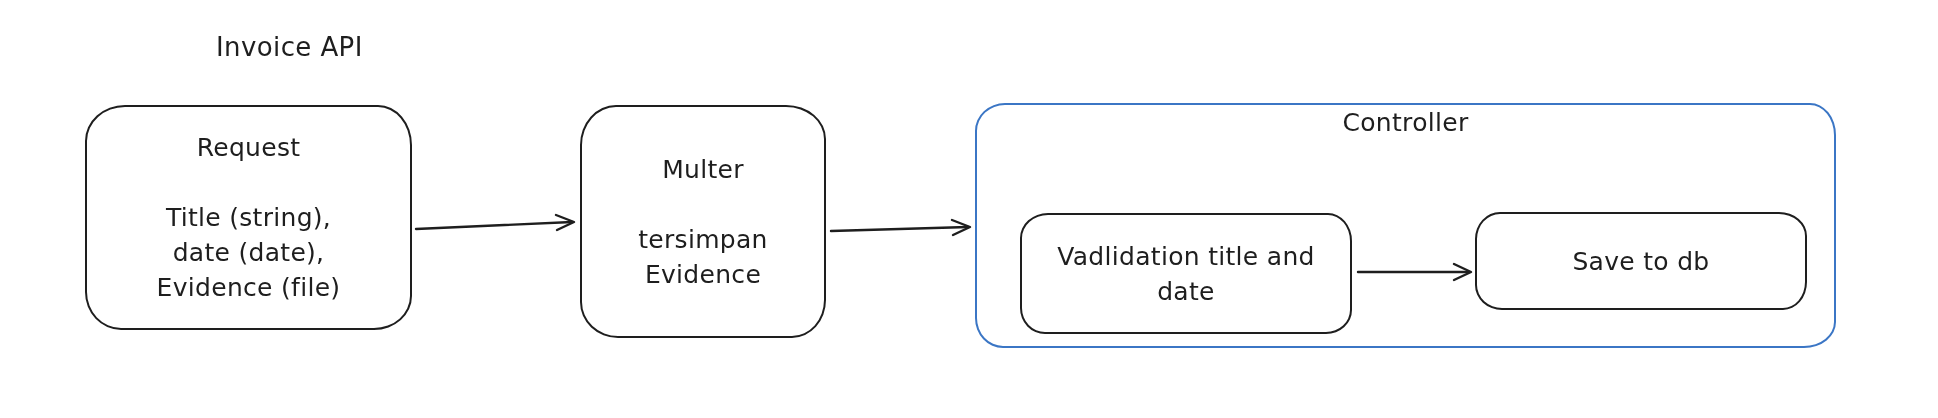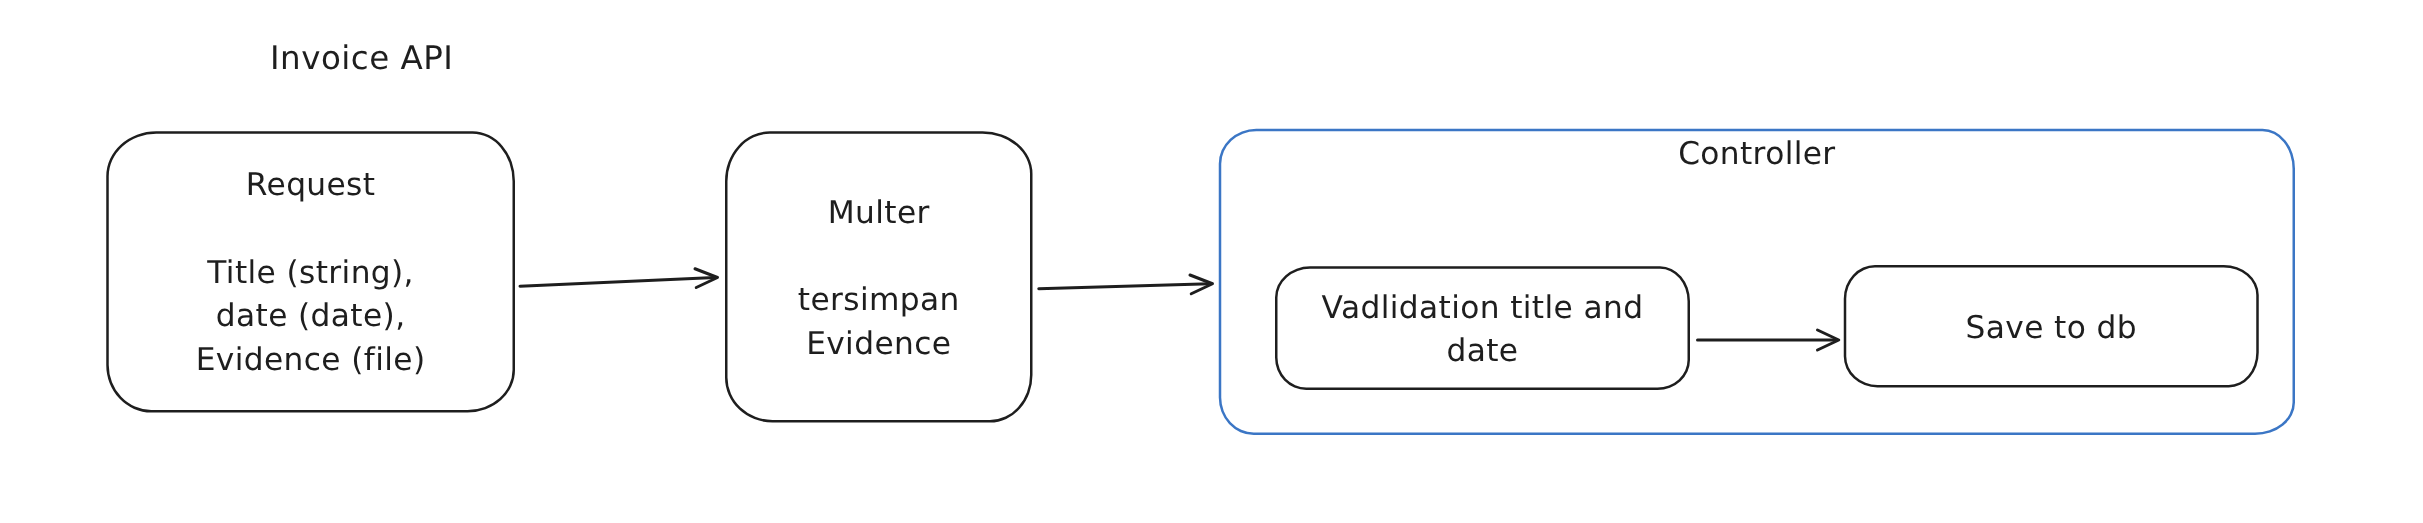--- a/index.html
+++ b/index.html
@@ -63,21 +63,21 @@
     display: block;
     text-align: left;
   }
   .controller-title {
     text-align: center;
     font-size: 25px;
     line-height: 35px;
   }
   .validation-node {
     left: 43px; top: 108px;
-    width: 332px; height: 99px;
+    width: 332px; height: 121px;
     border-radius: 28px 24px 26px 25px / 25px 28px 24px 26px;
   }
   .save-node {
     left: 498px; top: 107px;
     width: 332px; height: 98px;
     border-radius: 25px 28px 24px 27px / 27px 24px 28px 25px;
     align-items: center;
   }
   .arrows {
     position: absolute;

